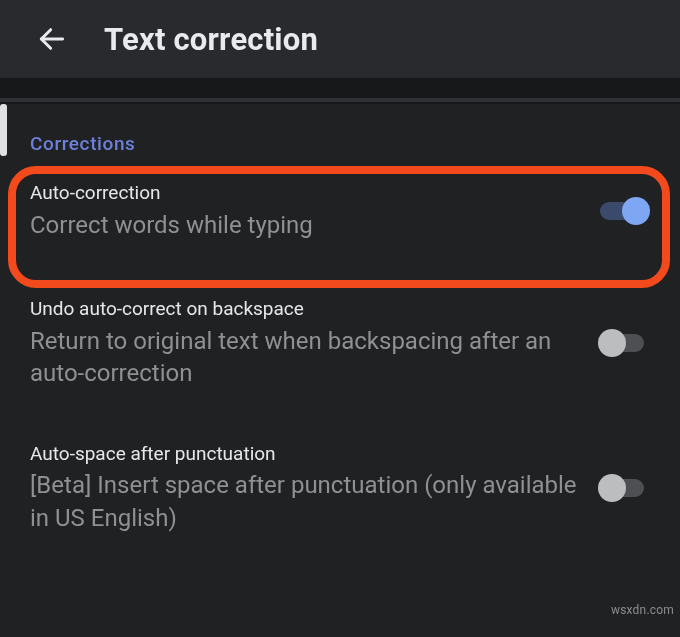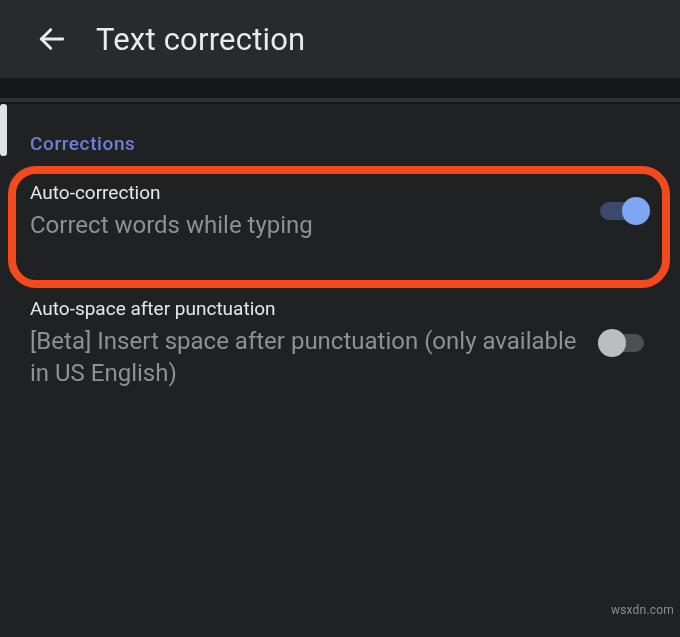--- a/index.html
+++ b/index.html
@@ -28,22 +28,22 @@
       height: 44px;
       display: flex;
       align-items: center;
       justify-content: center;
       cursor: pointer;
       color: #e9eaed;
     }
     .appbar-title {
       color: #e9eaed;
       font-size: 31px;
-      font-weight: 400;
-      margin-left: 22px;
+      font-weight: 700;
+      margin-left: 30px;
       letter-spacing: 0.2px;
       text-align: center;
     }
     .thin-bar {
       height: 4px;
       background: #2f3134;
       margin-top: 20px;
     }
     .content {
       background: #1f2123;
@@ -169,20 +169,30 @@
     <div class="setting-text">
       <div class="setting-title">Auto-correction</div>
       <div class="setting-sub">Correct words while typing</div>
     </div>
     <div class="toggle on">
       <div class="toggle-track"></div>
       <div class="toggle-thumb"></div>
     </div>
   </div>
 
+  <div class="setting-row" style="padding-top:30px;">
+    <div class="setting-text">
+      <div class="setting-title">Undo auto-correct on backspace</div>
+      <div class="setting-sub">Return to original text when backspacing after an auto-correction</div>
+    </div>
+    <div class="toggle off">
+      <div class="toggle-track"></div>
+      <div class="toggle-thumb"></div>
+    </div>
+  </div>
 
   <div class="setting-row" style="padding-top:30px;">
     <div class="setting-text">
       <div class="setting-title">Auto-space after punctuation</div>
       <div class="setting-sub">[Beta] Insert space after punctuation (only available in US English)</div>
     </div>
     <div class="toggle off">
       <div class="toggle-track"></div>
       <div class="toggle-thumb"></div>
     </div>

